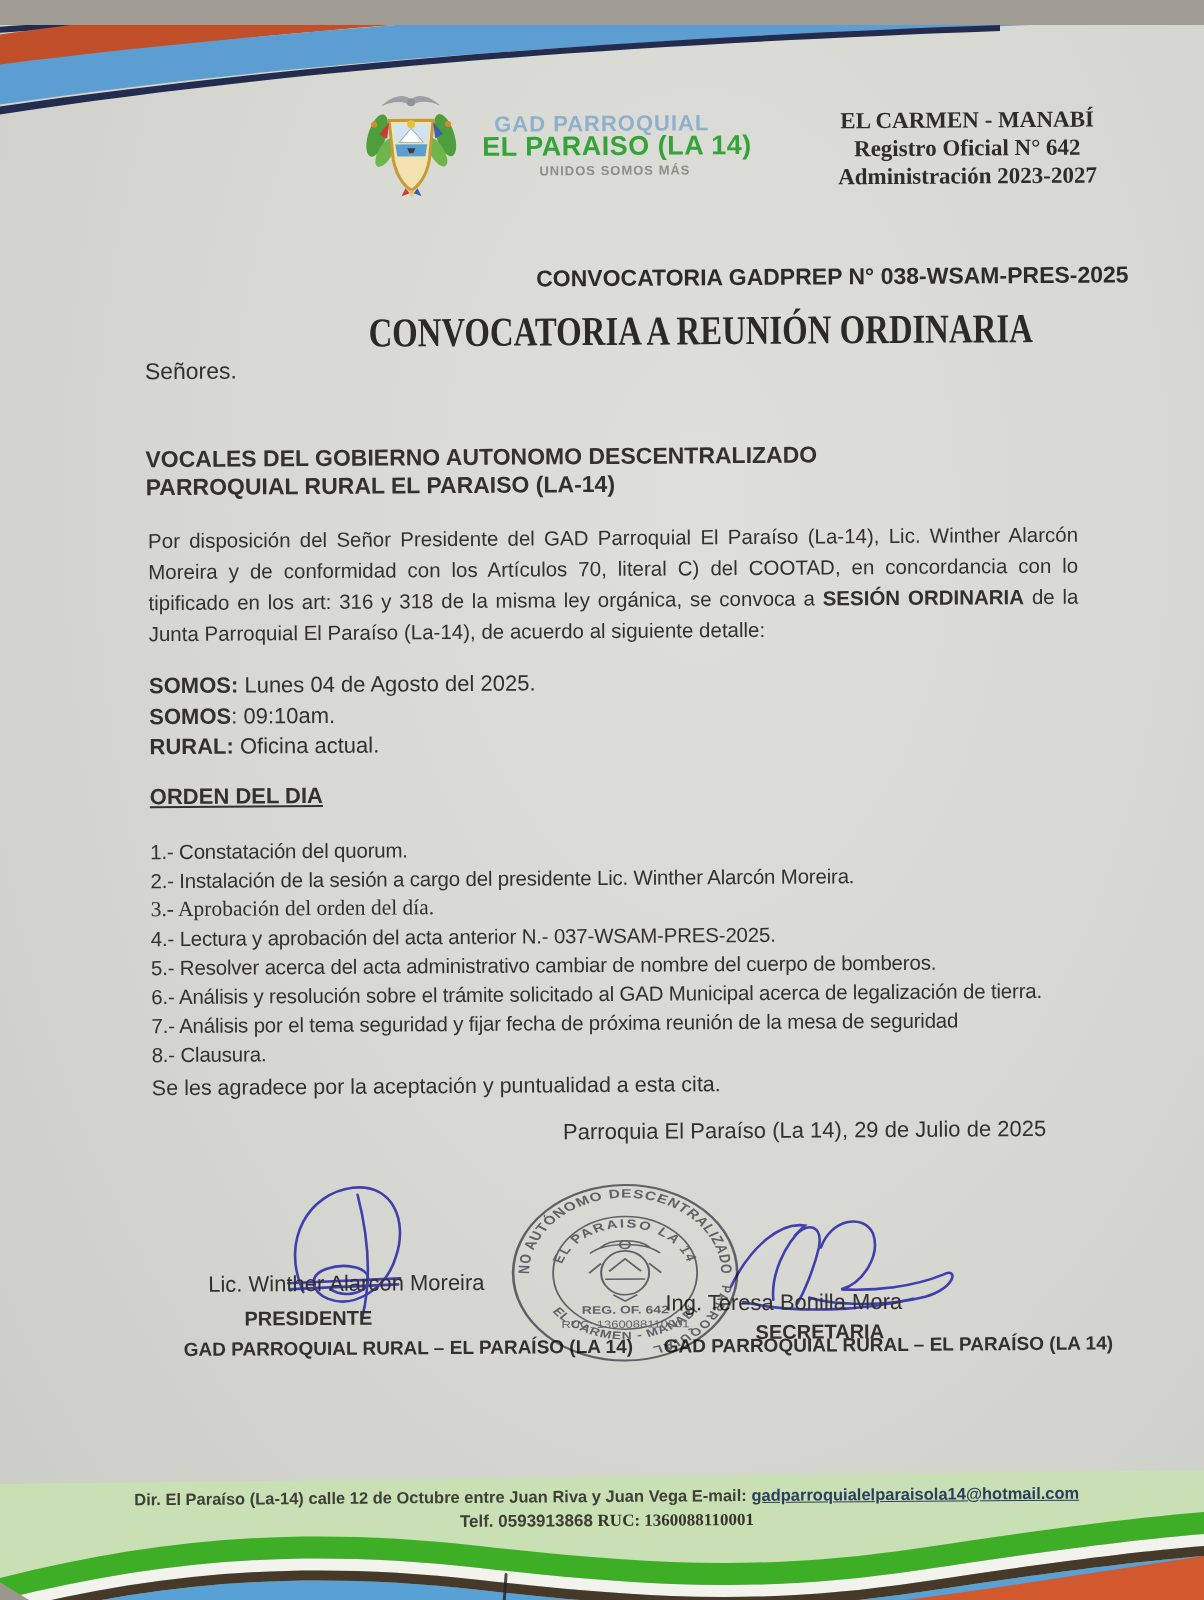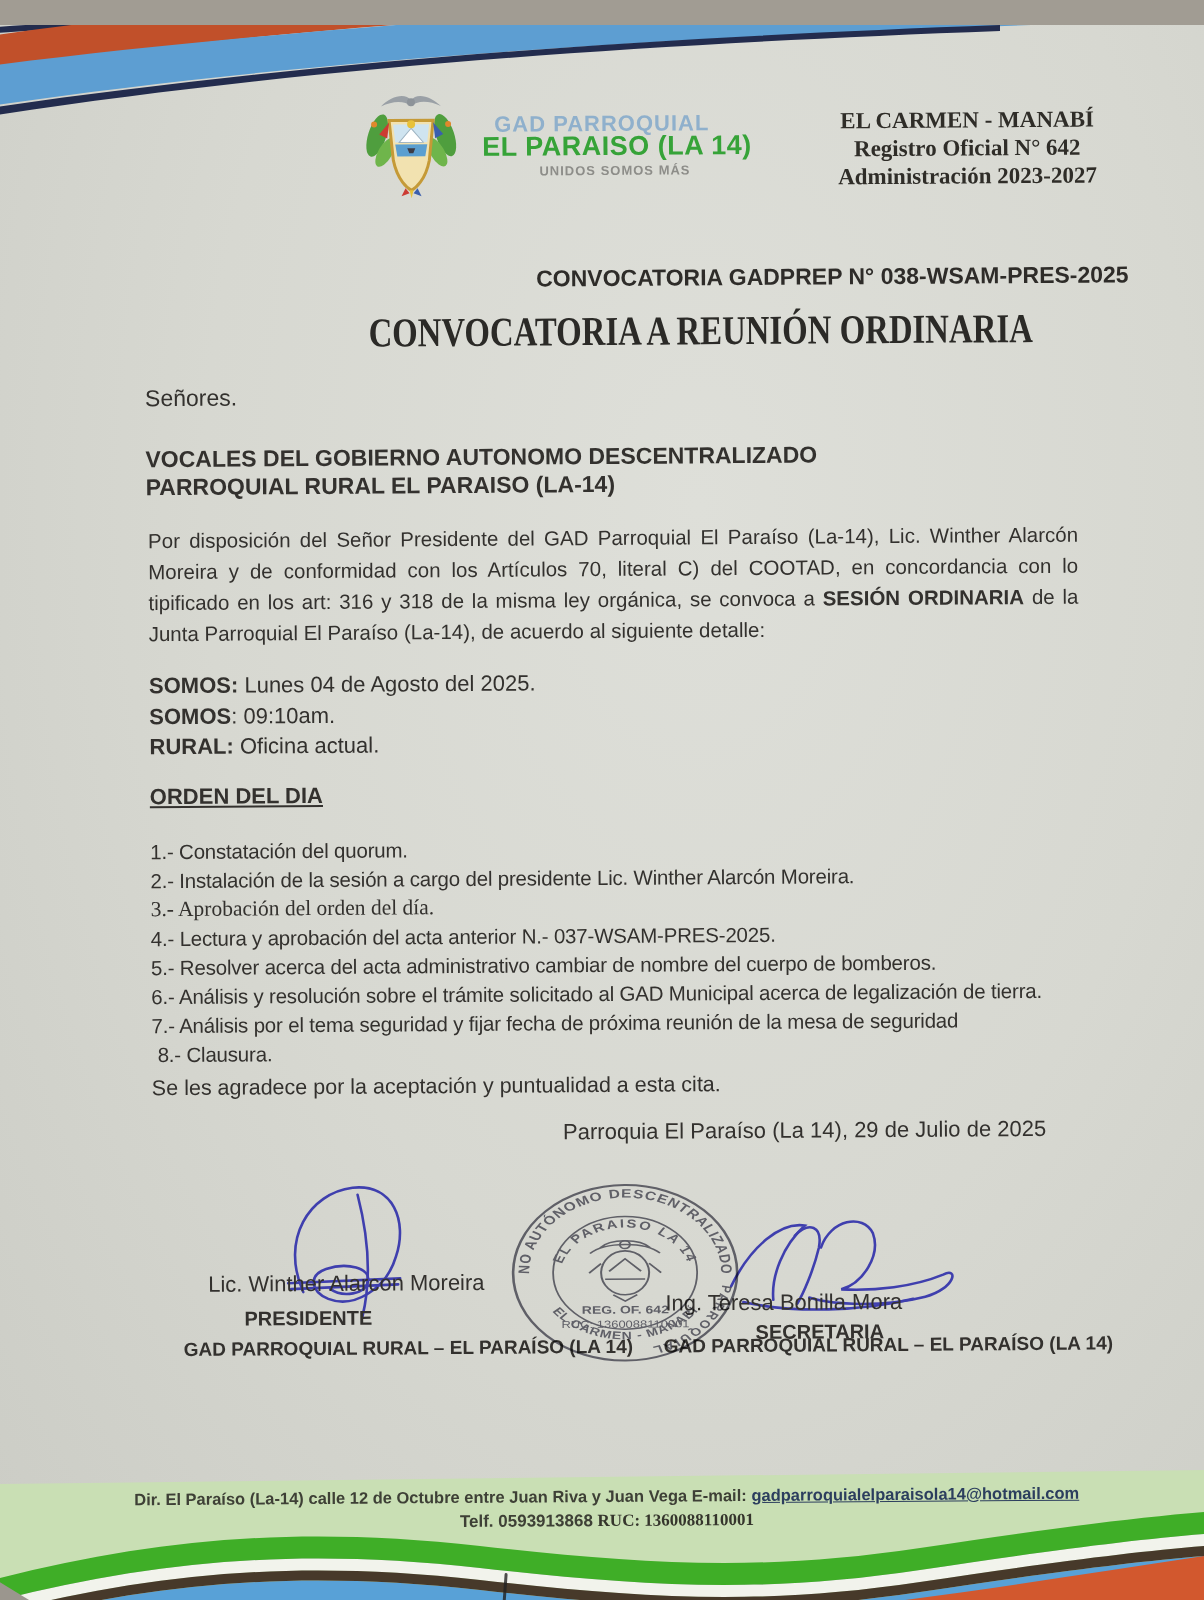--- a/index.html
+++ b/index.html
@@ -90,39 +90,39 @@
 
     <div class="abs hdr-right" style="left:822px;top:84px;">
       <div>EL CARMEN - MANABÍ</div>
       <div>Registro Oficial N° 642</div>
       <div>Administración 2023-2027</div>
     </div>
 
     <div class="abs refline" style="left:540px;top:240px;">CONVOCATORIA GADPREP N° 038-WSAM-PRES-2025</div>
     <div class="abs doctitle" style="left:372px;top:282px;">CONVOCATORIA A REUNIÓN ORDINARIA</div>
 
-    <div class="abs t" style="left:148px;top:357px;font-size:23px;">Señores.</div>
+    <div class="abs t" style="left:148px;top:330px;font-size:23px;">Señores.</div>
     <div class="abs t bold" style="left:148px;top:418px;font-size:23px;">VOCALES DEL GOBIERNO AUTONOMO DESCENTRALIZADO</div>
     <div class="abs t bold" style="left:148px;top:446px;font-size:23px;">PARROQUIAL RURAL EL PARAISO (LA-14)</div>
 
     <div class="para" style="top:497px;"><span>Por disposición del Señor Presidente del GAD Parroquial El Paraíso (La-14), Lic. Winther Alarcón Moreira y de conformidad con los Artículos 70, literal C) del COOTAD, en concordancia con lo tipificado en los art: 316 y 318 de la misma ley orgánica, se convoca a </span><b>SESIÓN ORDINARIA</b><span> de la Junta Parroquial El Paraíso (La-14), de acuerdo al siguiente detalle:</span></div>
 
     <div class="abs t" style="left:150px;top:645px;"><b>SOMOS:</b><span> Lunes 04 de Agosto del 2025.</span></div>
     <div class="abs t" style="left:150px;top:676px;"><b>SOMOS</b><span>: 09:10am.</span></div>
     <div class="abs t" style="left:150px;top:706px;"><b>RURAL:</b><span> Oficina actual.</span></div>
 
     <div class="abs t bold underl" style="left:150px;top:756px;">ORDEN DEL DIA</div>
     <div class="abs agenda" style="left:150px;top:812px;">1.- Constatación del quorum.</div>
     <div class="abs agenda" style="left:150px;top:841px;">2.- Instalación de la sesión a cargo del presidente Lic. Winther Alarcón Moreira.</div>
     <div class="abs agenda serif" style="left:150px;top:869px;">3.- Aprobación del orden del día.</div>
     <div class="abs agenda" style="left:150px;top:899px;">4.- Lectura y aprobación del acta anterior N.- 037-WSAM-PRES-2025.</div>
     <div class="abs agenda" style="left:150px;top:928px;">5.- Resolver acerca del acta administrativo cambiar de nombre del cuerpo de bomberos.</div>
     <div class="abs agenda" style="left:150px;top:957px;">6.- Análisis y resolución sobre el trámite solicitado al GAD Municipal acerca de legalización de tierra.</div>
     <div class="abs agenda" style="left:150px;top:986px;">7.- Análisis por el tema seguridad y fijar fecha de próxima reunión de la mesa de seguridad</div>
-    <div class="abs agenda" style="left:156px;top:1015px;">8.- Clausura.</div>
+    <div class="abs agenda" style="left:150px;top:1015px;">8.- Clausura.</div>
 
     <div class="abs" style="left:150px;top:1048px;font-size:21.5px;">Se les agradece por la aceptación y puntualidad a esta cita.</div>
     <div class="abs" style="left:520px;top:1094px;width:524px;text-align:right;font-size:22px;">Parroquia El Paraíso (La 14), 29 de Julio de 2025</div>
 
     <svg class="abs sig-svg" style="left:255px;top:1150px;" width="190" height="150" viewBox="0 0 190 150">
       <g fill="none" stroke="#3f3fae" stroke-width="2.6" stroke-linecap="round">
         <path d="M45,115 C22,62 52,16 95,11 C136,7 150,45 138,80 C128,113 95,132 70,122 C52,114 50,98 68,92 C90,85 112,92 110,104 C108,118 84,121 72,112"></path>
         <path d="M100,18 C110,58 114,100 104,140"></path>
         <path d="M30,106 L142,102"></path>
         <path d="M33,112 L140,108"></path>

